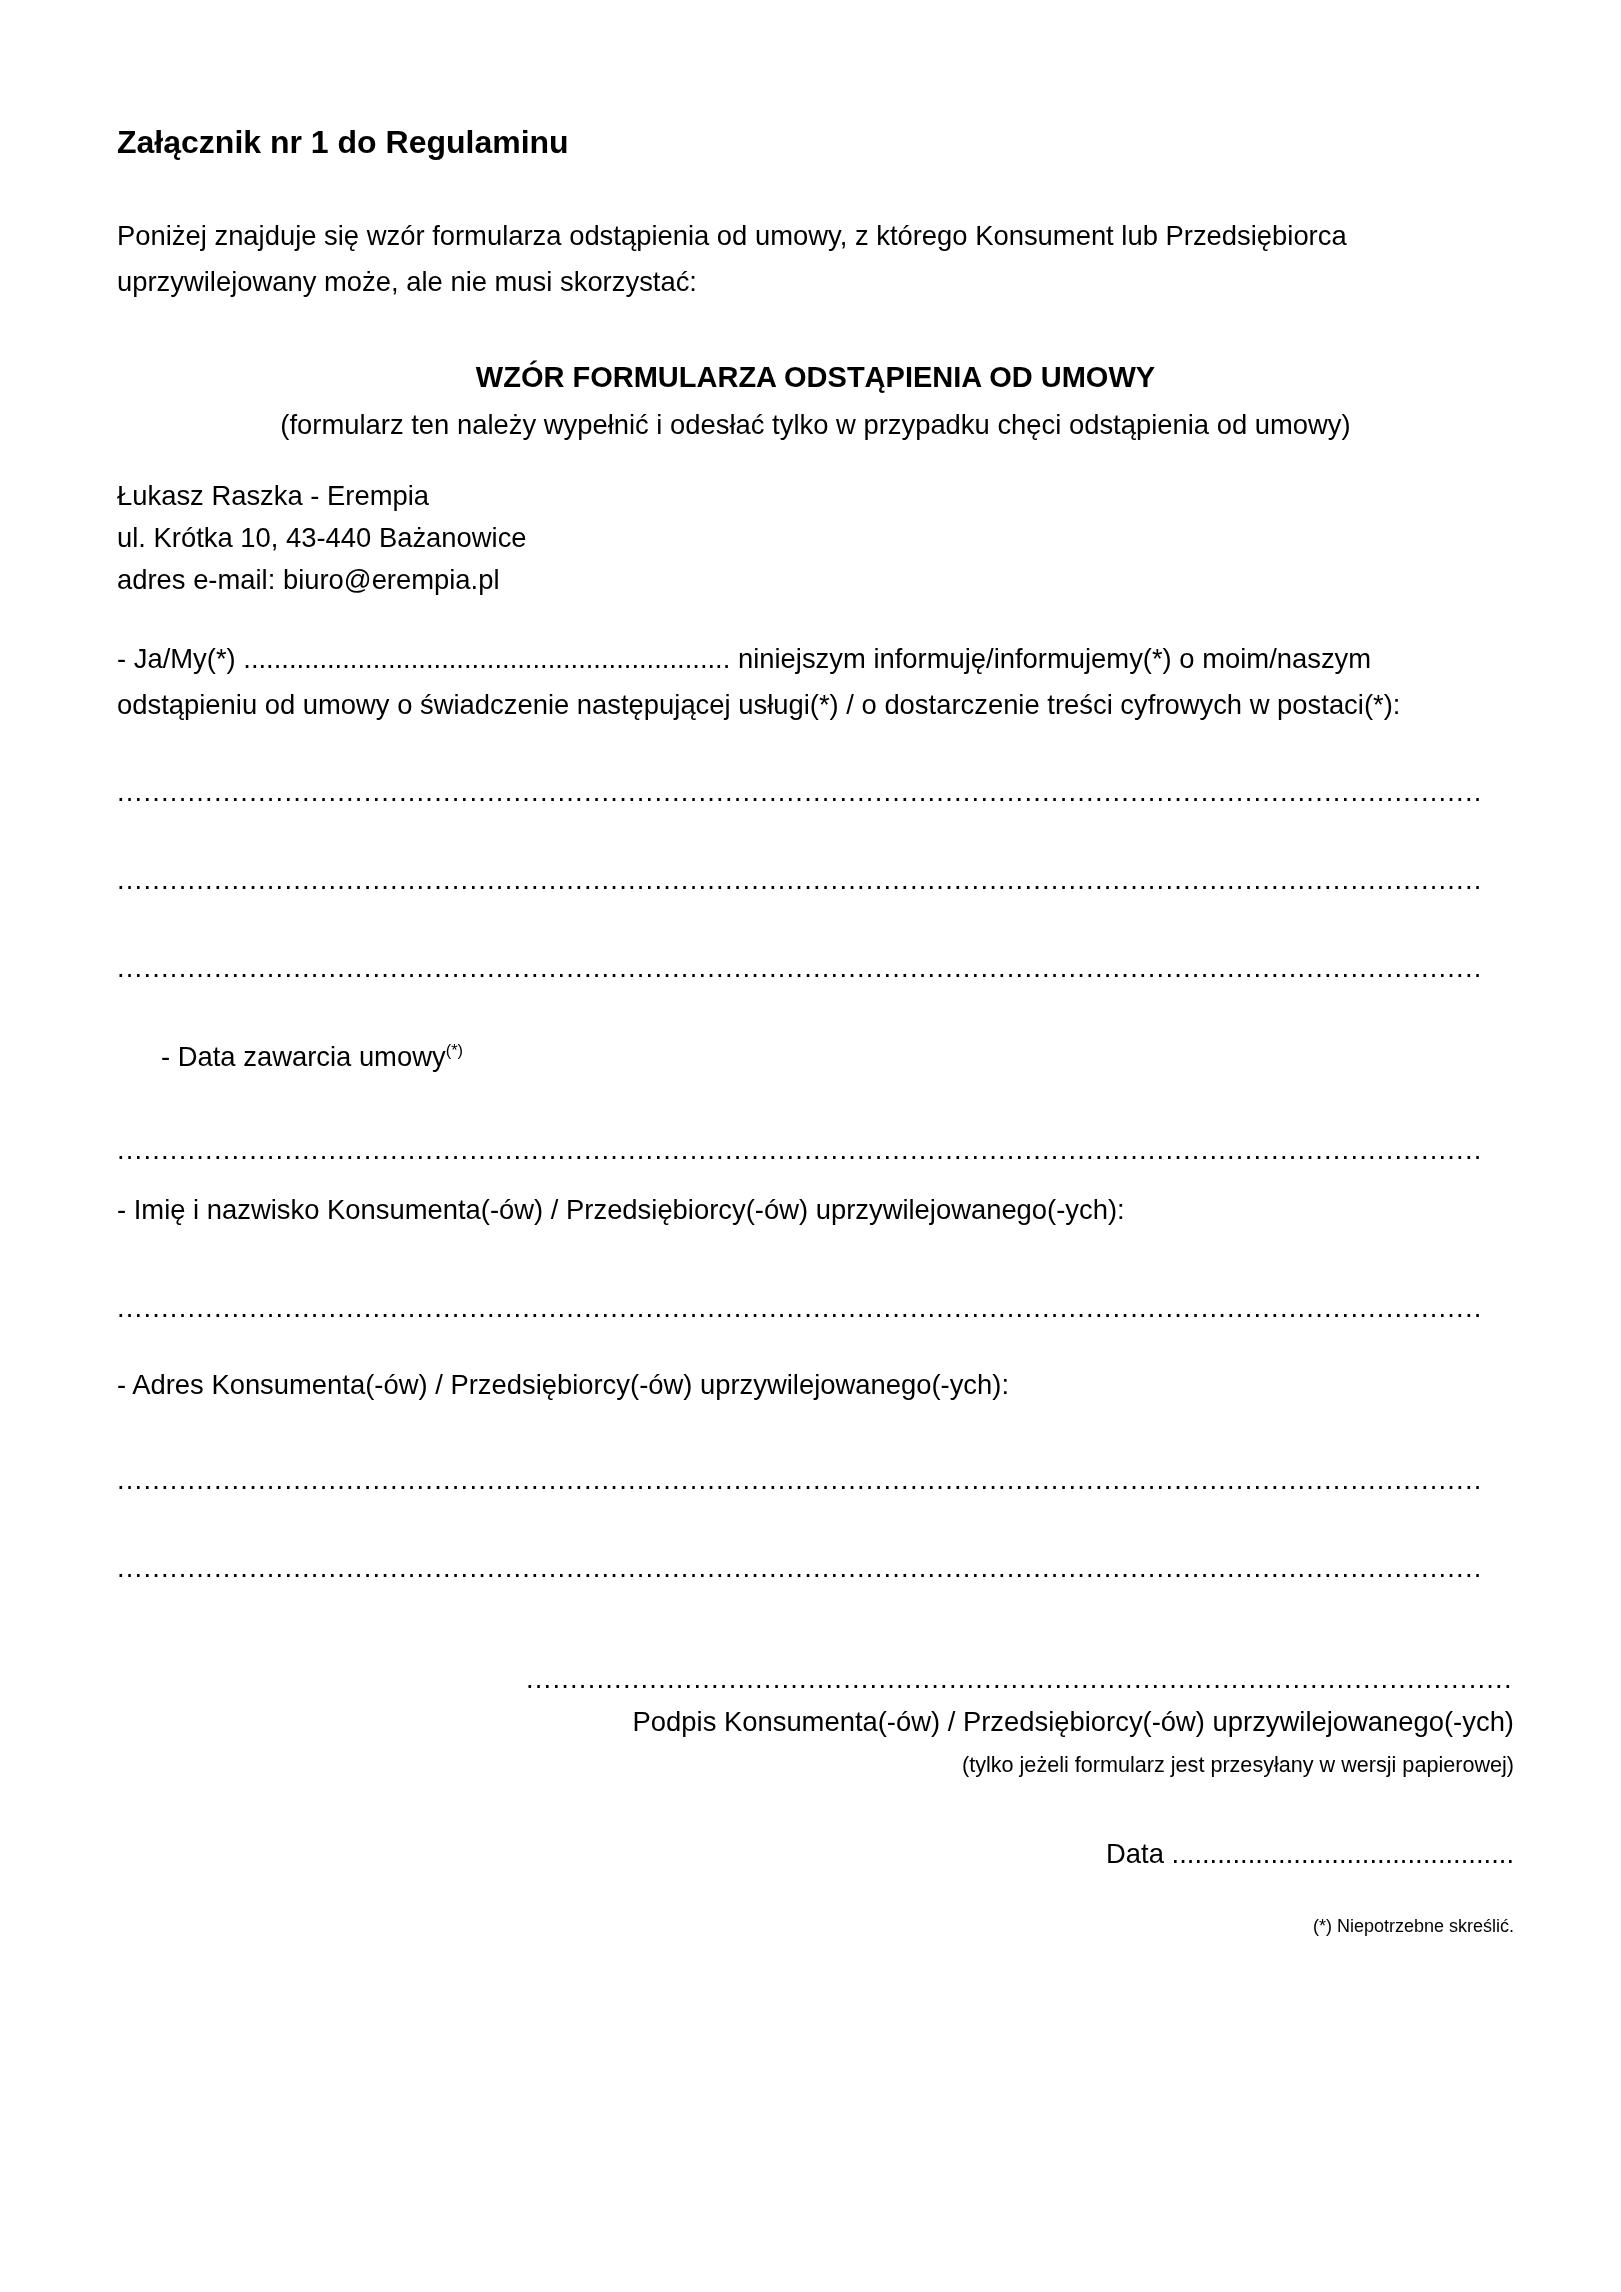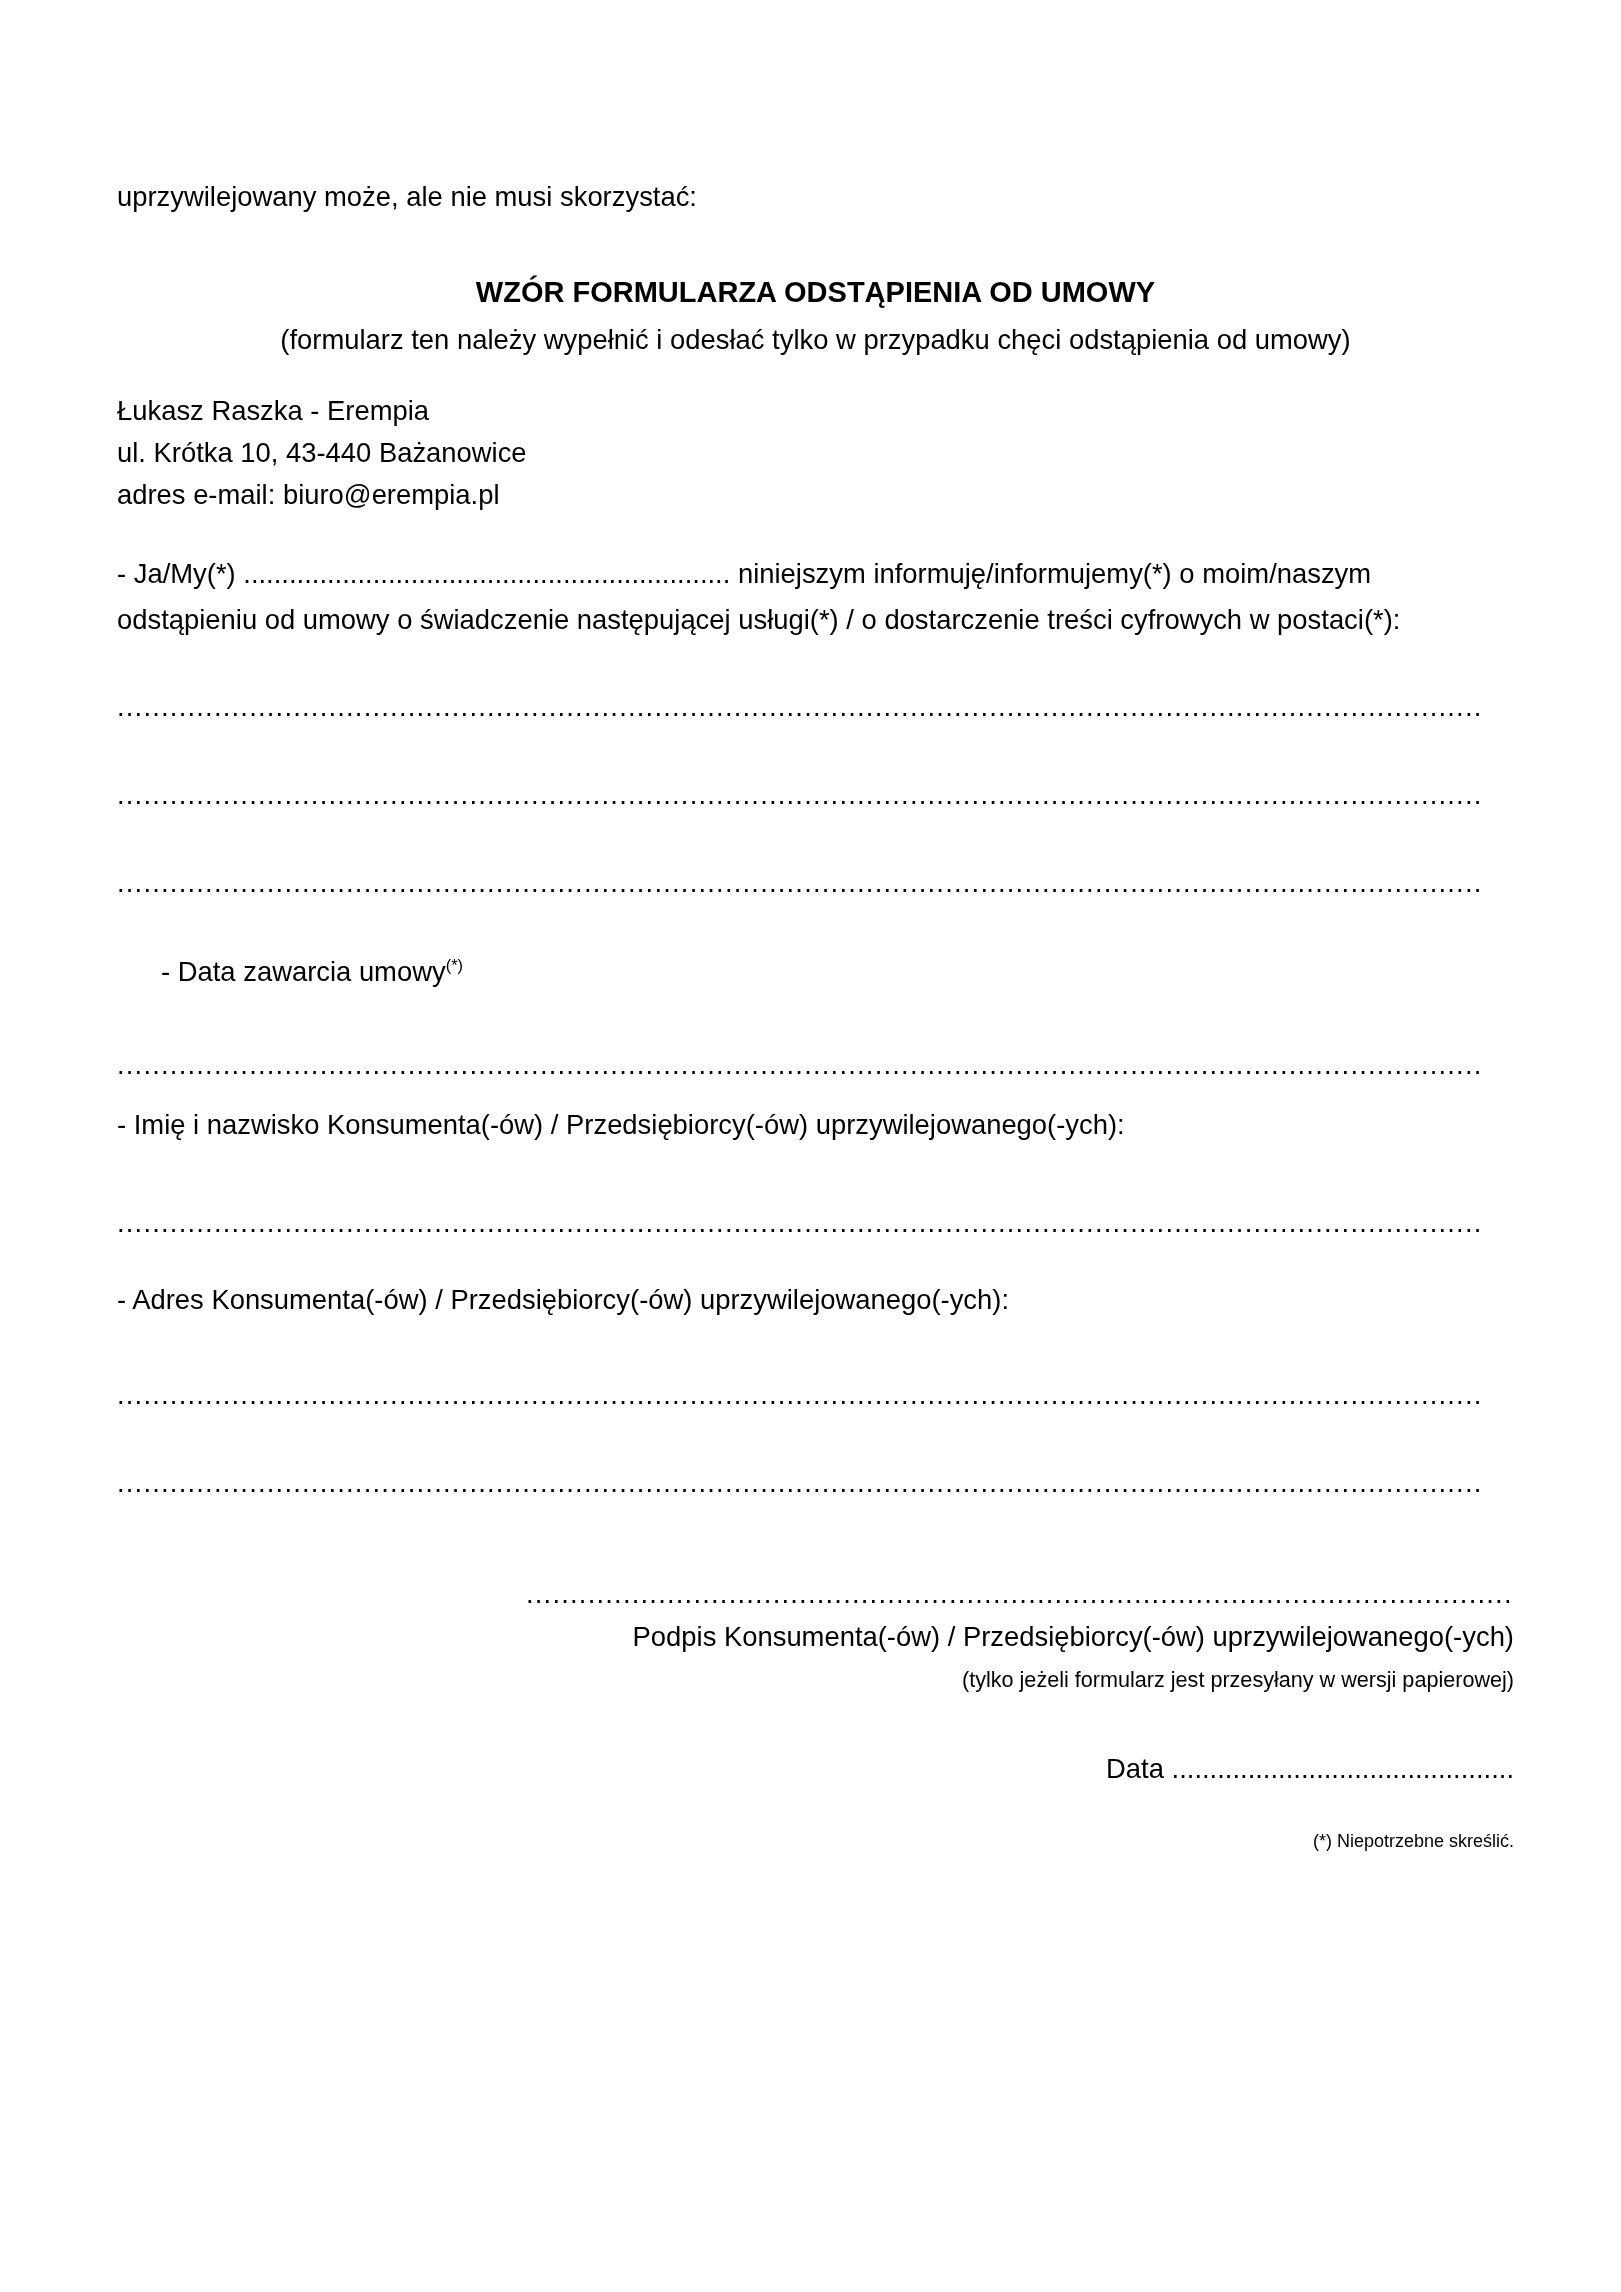--- a/index.html
+++ b/index.html
@@ -70,22 +70,24 @@
   .sig-note { font-size: 21.6px; white-space: nowrap; }
 
   .date-line { margin-top: 46px; text-align: right; line-height: 43px; white-space: nowrap; }
   .footnote { margin-top: 30px; text-align: right; line-height: 43px; font-size: 18px; white-space: nowrap; }
 </style>
 </head>
 <body>
 
 <div class="page">
 
+  <h1 class="title">Załącznik nr 1 do Regulaminu</h1>
 
   <div class="intro">
+    <div class="line">Poniżej znajduje się wzór formularza odstąpienia od umowy, z którego Konsument lub Przedsiębiorca</div>
     <div class="line">uprzywilejowany może, ale nie musi skorzystać:</div>
   </div>
 
   <div class="center-block">
     <div class="form-heading">WZÓR FORMULARZA ODSTĄPIENIA OD UMOWY</div>
     <div class="form-subheading">(formularz ten należy wypełnić i odesłać tylko w przypadku chęci odstąpienia od umowy)</div>
   </div>
 
   <div class="recipient">
     <div class="line">Łukasz Raszka - Erempia</div>

